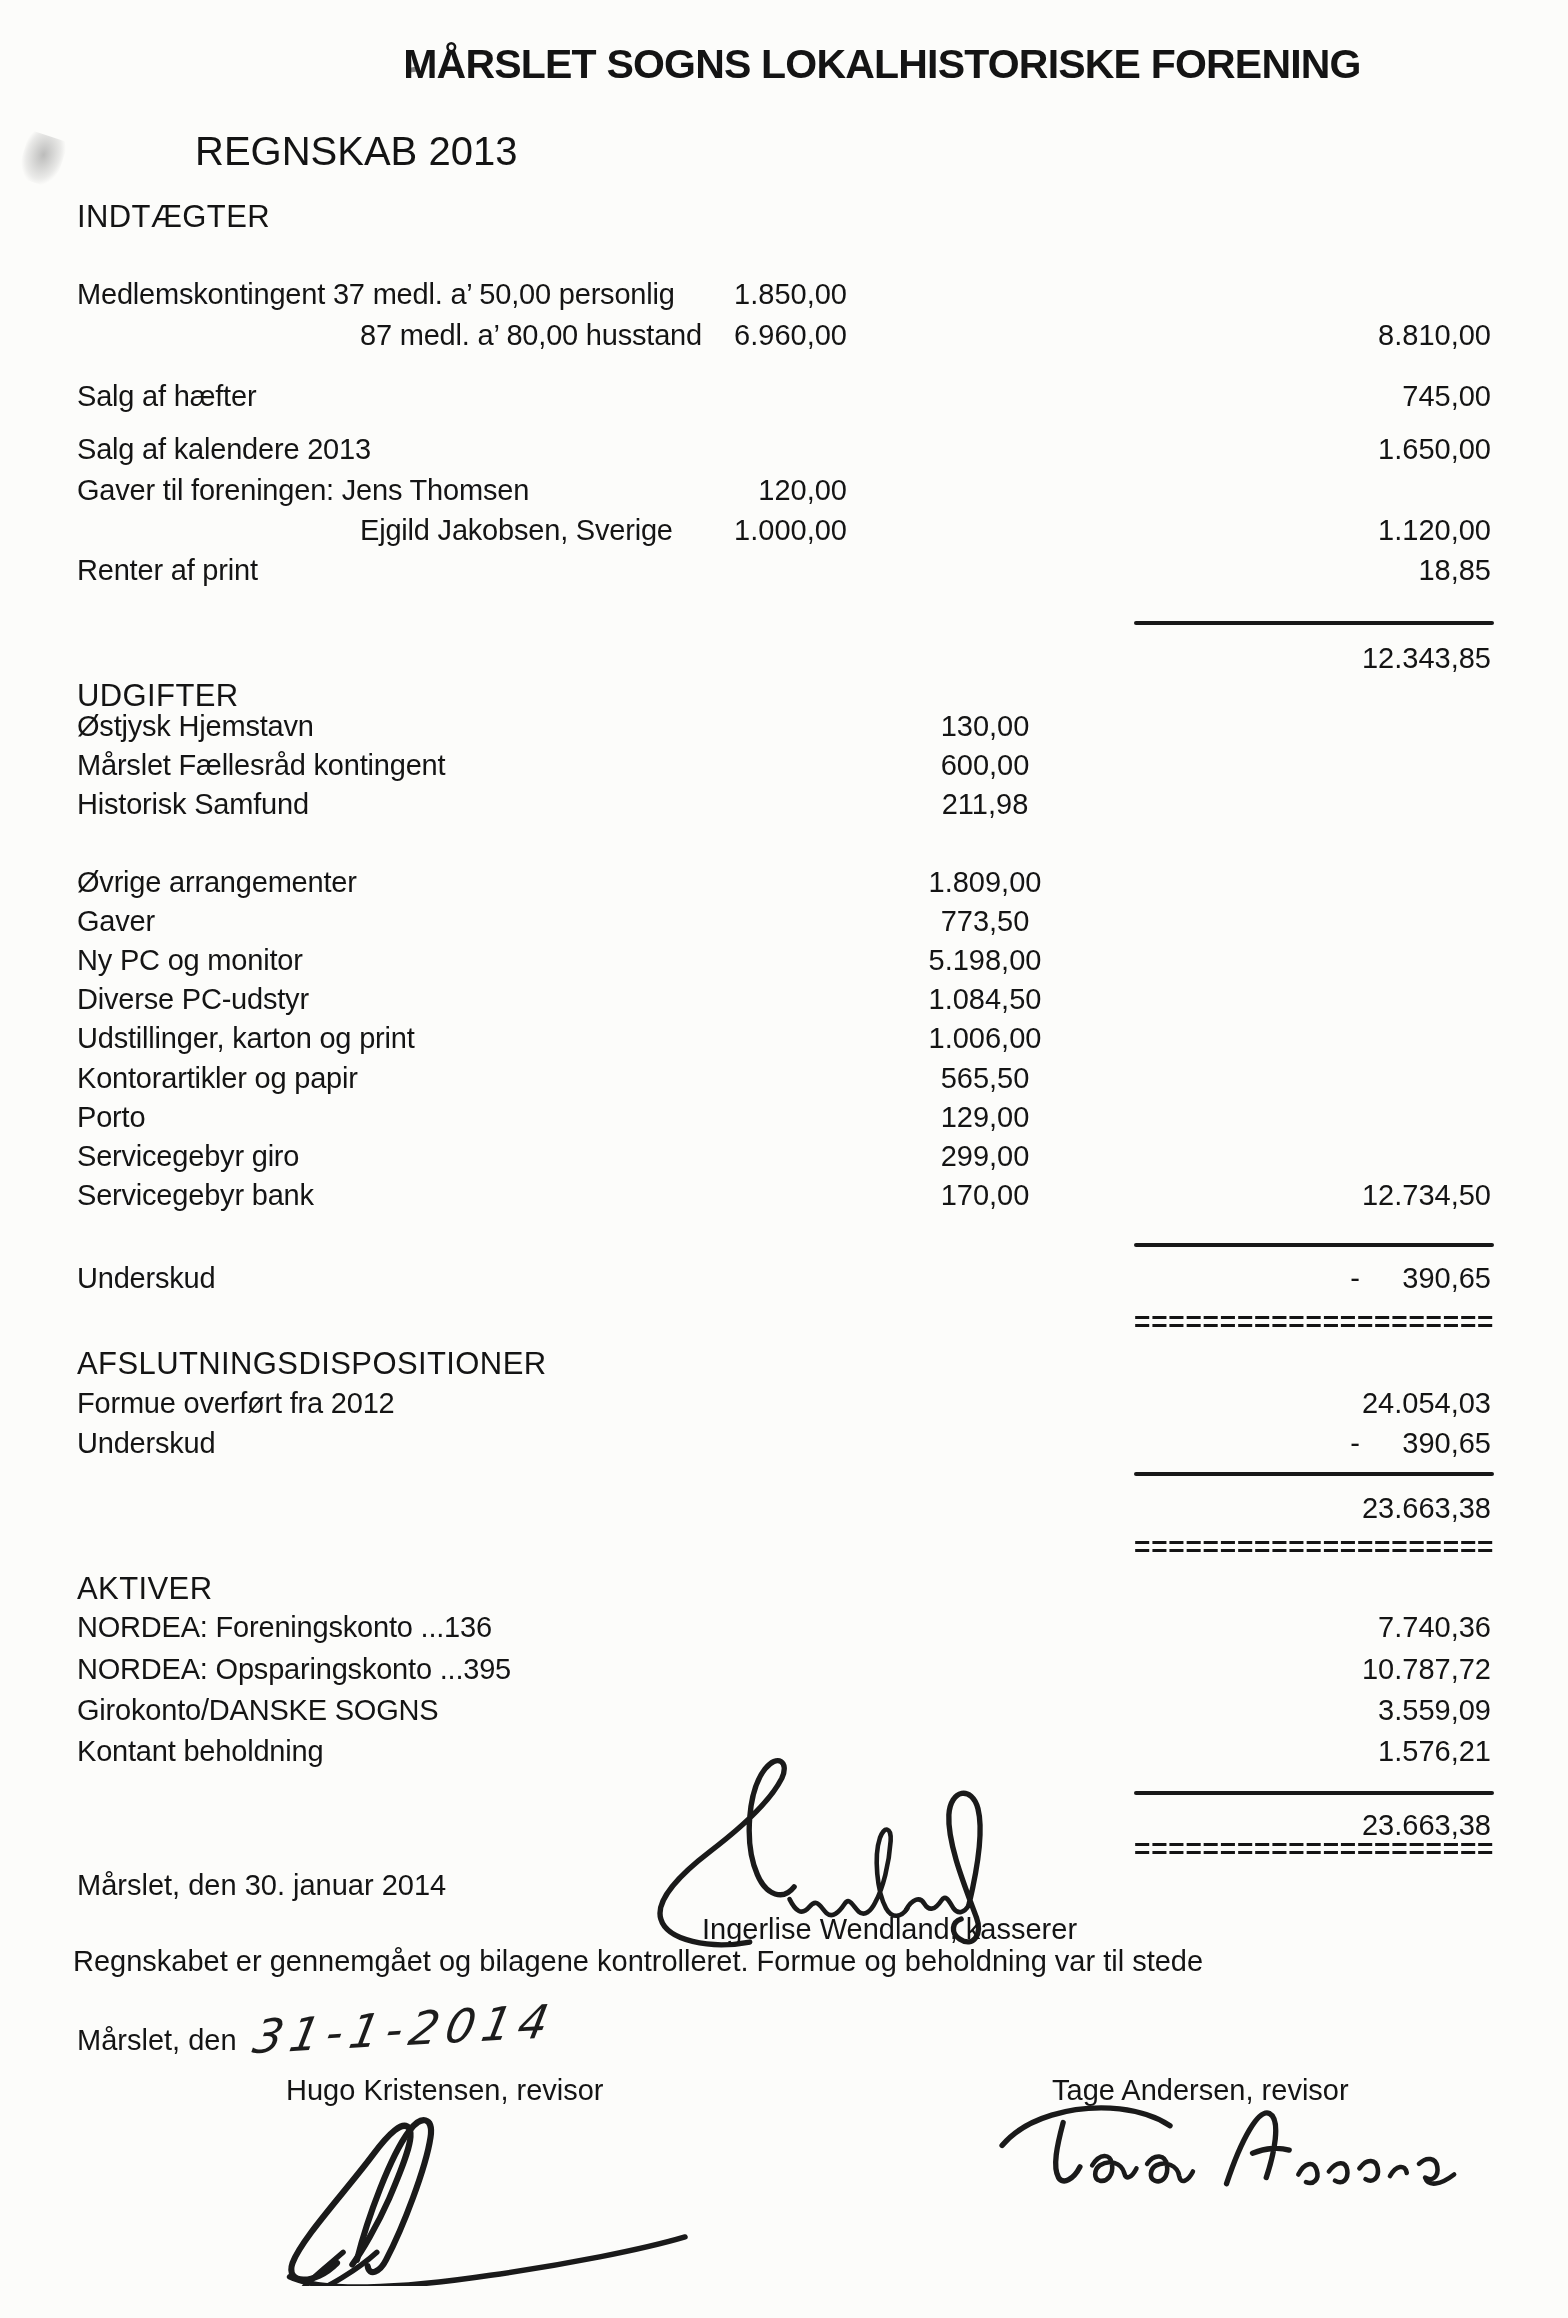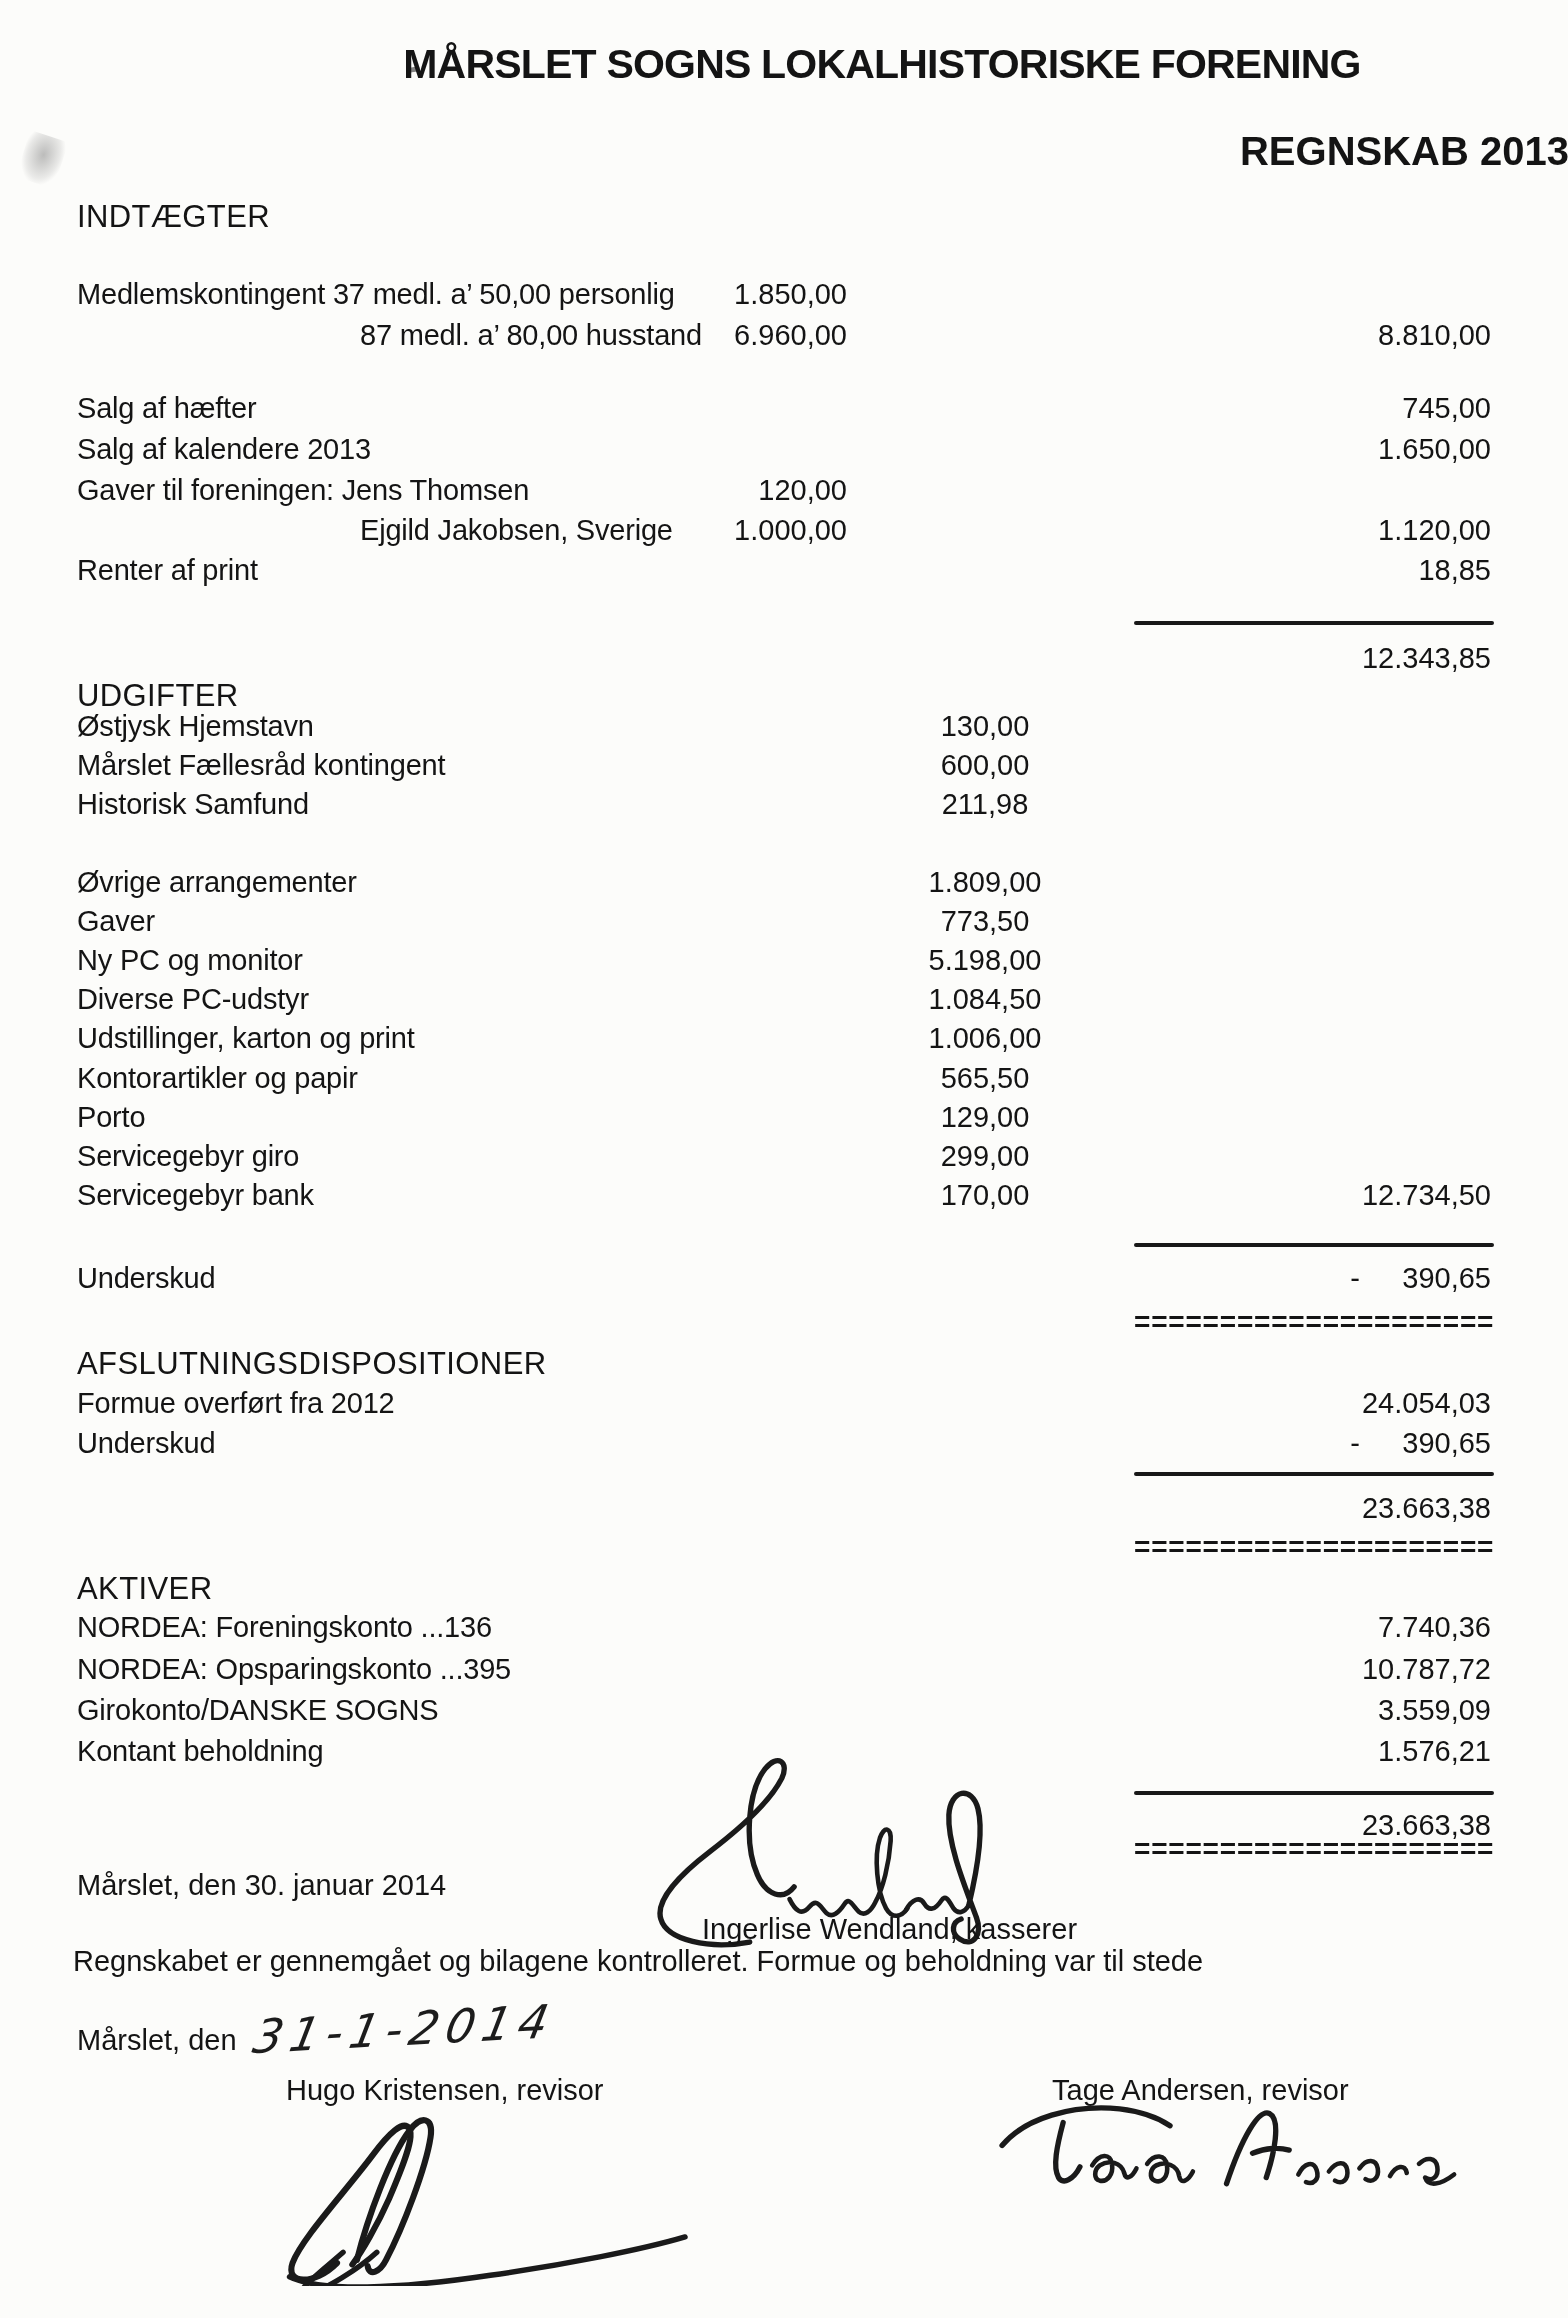--- a/index.html
+++ b/index.html
@@ -10,22 +10,22 @@
     font-family:"Liberation Sans", sans-serif;
     color:#141414;
     overflow:hidden;
   }
   .t{position:absolute;white-space:pre;}
   .title{
     left:195px;top:41px;width:1374px;text-align:center;
     font-size:41px;font-weight:700;letter-spacing:-0.8px;
   }
   .subtitle{
-    left:195px;top:129px;width:1374px;text-align:right;
-    font-size:40px;font-weight:700;
+    left:195px;top:129px;width:1374px;text-align:left;
+    font-size:40px;font-weight:400;
   }
   .hd{left:77px;font-size:31px;letter-spacing:0.4px;}
   .row{position:absolute;left:0;width:1416px;height:38px;font-size:29px;}
   .lbl{position:absolute;left:77px;white-space:pre;letter-spacing:-0.2px;}
   .row.ind .lbl{left:360px;}
   .c1{position:absolute;left:667px;width:180px;text-align:right;}
   .c2{position:absolute;left:868px;width:234px;text-align:center;}
   .c3{position:absolute;left:1223px;width:268px;text-align:right;}
   .minus{position:absolute;left:1341px;width:28px;text-align:center;}
   .rule{position:absolute;left:1134px;width:360px;height:3.8px;background:#181818;border-radius:2.3px;}
@@ -64,21 +64,21 @@
 
   <div class="row" style="top:278px">
     <span class="lbl">Medlemskontingent 37 medl. a’ 50,00 personlig</span>
     <span class="c1">1.850,00</span>
   </div>
   <div class="row ind" style="top:319px">
     <span class="lbl">87 medl. a’ 80,00 husstand</span>
     <span class="c1">6.960,00</span>
     <span class="c3">8.810,00</span>
   </div>
-  <div class="row" style="top:392px">
+  <div class="row" style="top:380px">
     <span class="lbl">Salg af hæfter</span>
     <span class="c3">745,00</span>
   </div>
   <div class="row" style="top:433px">
     <span class="lbl">Salg af kalendere 2013</span>
     <span class="c3">1.650,00</span>
   </div>
   <div class="row" style="top:474px">
     <span class="lbl">Gaver til foreningen: Jens Thomsen</span>
     <span class="c1">120,00</span>

